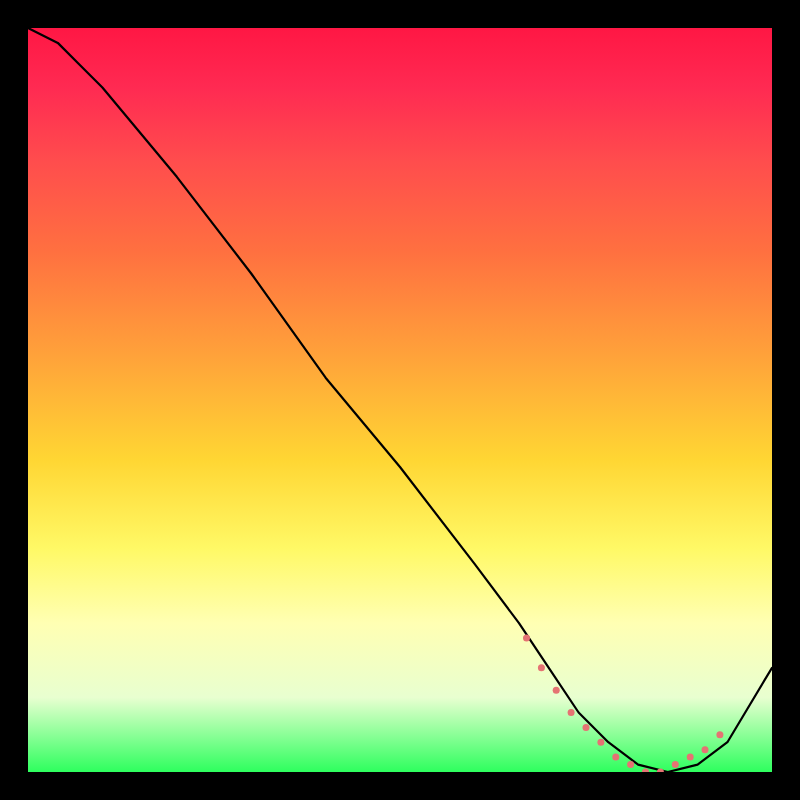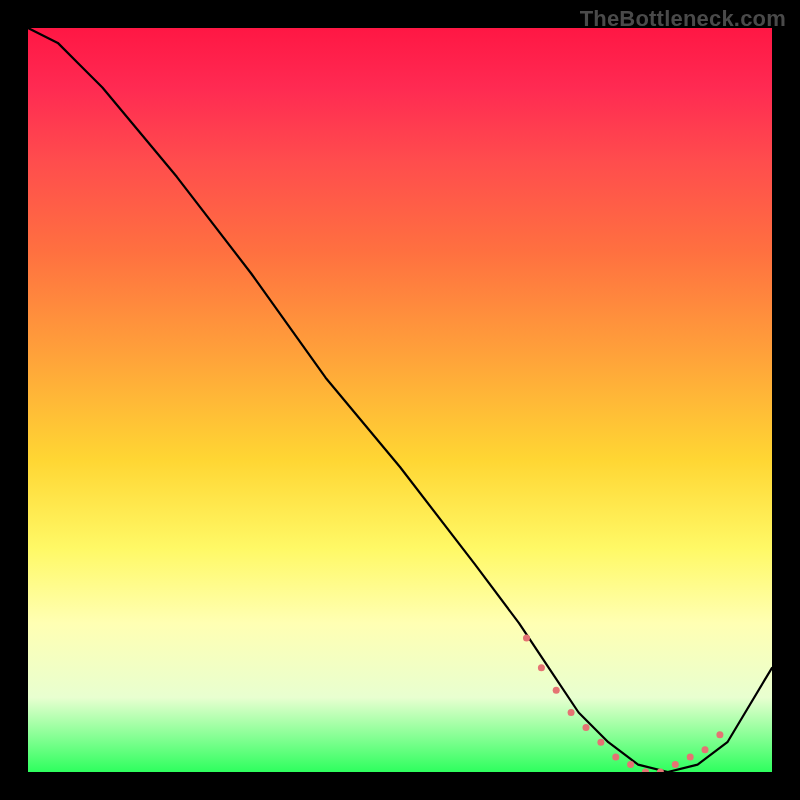--- a/index.html
+++ b/index.html
@@ -67,21 +67,20 @@
   .marker {
     fill: #e57373;
     stroke: none;
   }
 </style>
 </head>
 <body>
 
 <div class="frame">
 
-  <div class="watermark">TheBottleneck.com</div>
 
   <div class="plot-area"></div>
 
   <svg class="curve" viewBox="0 0 744 744">
     <path id="curve-path" class="curve-line" d="M0.0 0.0 L29.8 14.9 L52.1 37.2 L74.4 59.5 L148.8 148.8 L223.2 245.5 L297.6 349.7 L372.0 439.0 L446.4 535.7 L491.0 595.2 L520.8 639.8 L550.6 684.5 L580.3 714.2 L610.1 736.6 L639.8 744.0 L669.6 736.6 L699.4 714.2 L744.0 639.8"></path>
     <g id="marker-group">
         <circle cx="498.5" cy="610.1" r="3.5" class="marker"></circle>
         <circle cx="513.4" cy="639.8" r="3.5" class="marker"></circle>
         <circle cx="528.2" cy="662.2" r="3.5" class="marker"></circle>
         <circle cx="543.1" cy="684.5" r="3.5" class="marker"></circle>

